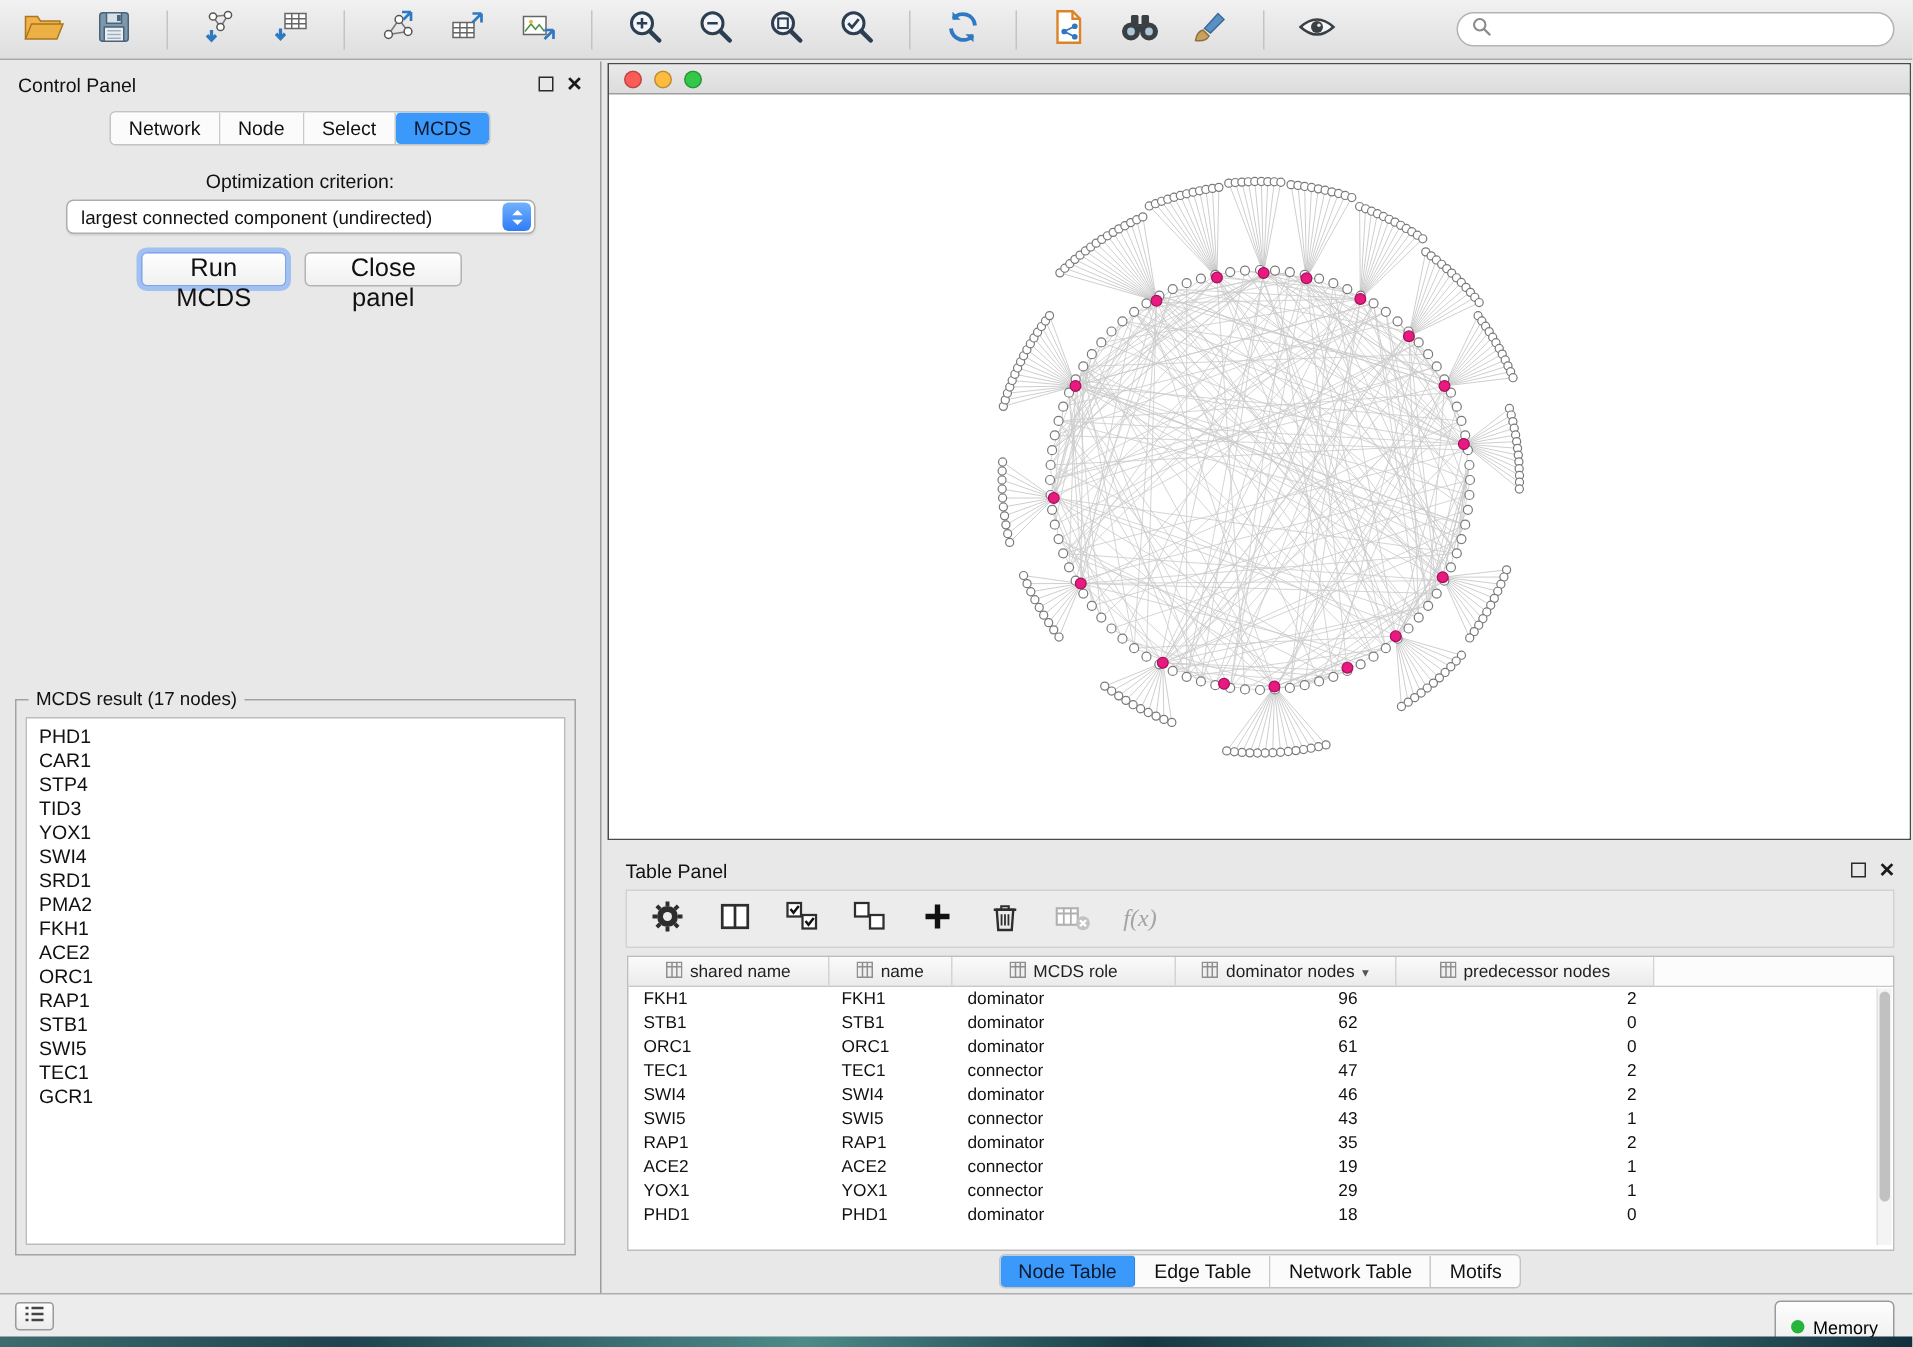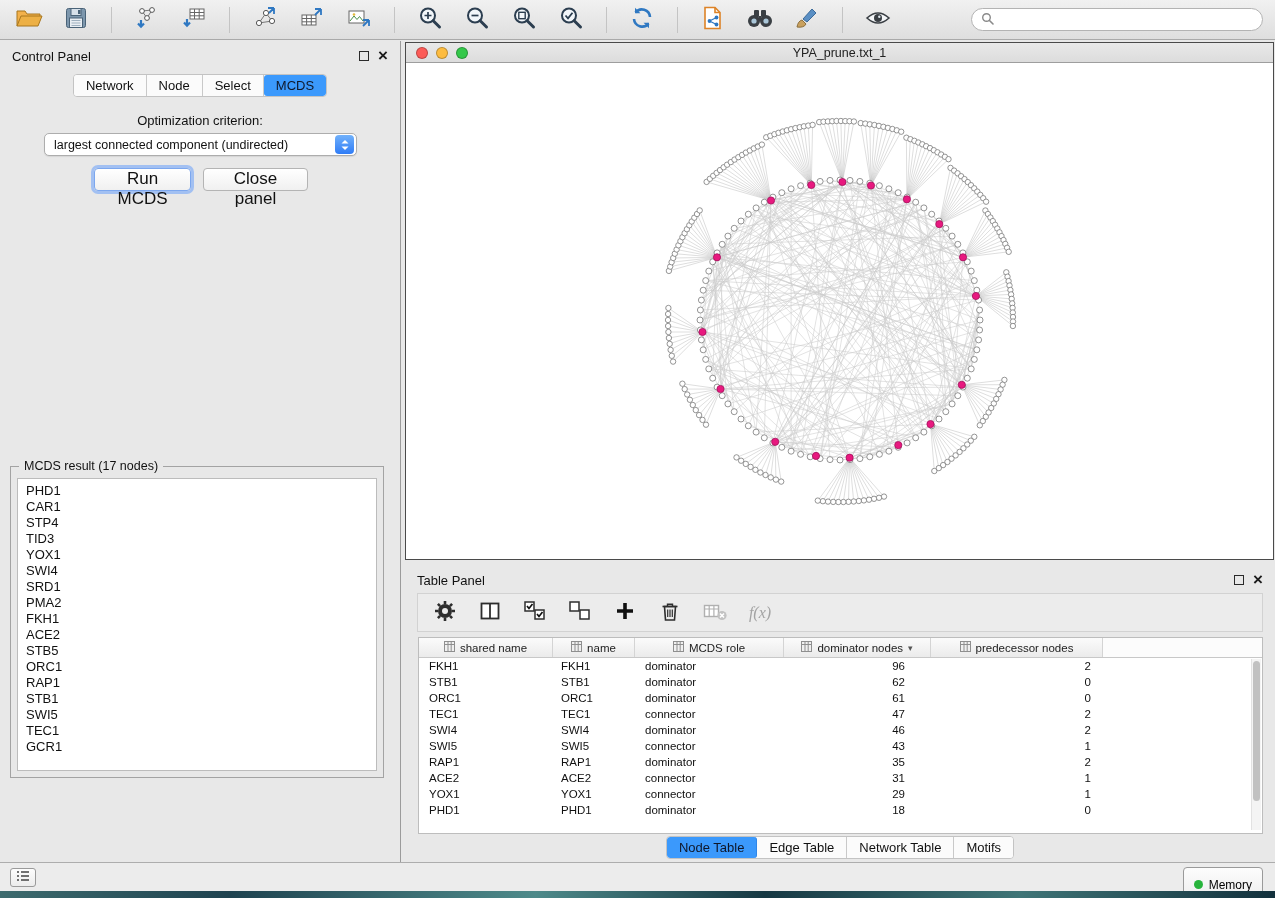--- a/index.html
+++ b/index.html
@@ -31,21 +31,21 @@
   #opt-label{position:absolute;left:0;top:72px;width:100%;text-align:center;font-size:13px}
   #criterion-select{position:absolute;left:44px;top:92px;width:313px;height:23px;background:#fff;
     border:1px solid #adadad;border-radius:5px;display:flex;align-items:center;padding-left:9px;font-size:12.5px;
     box-shadow:0 1px 1px rgba(0,0,0,.08)}
   #criterion-stepper{margin-left:auto;margin-right:2px;width:19px;height:19px;border-radius:4px;
     background:linear-gradient(#71b1fb,#2f7cf6);display:flex;align-items:center;justify-content:center}
   .mac-btn{position:absolute;height:23px;background:linear-gradient(#ffffff,#f0f0f0);border:1px solid #b4b4b4;
     border-radius:4px;font-size:17px;padding:0 12px;color:#111}
   #run-btn{left:94px;top:127px;width:97px;border-color:#7ca7ee;box-shadow:0 0 0 3px rgba(77,144,254,.45)}
   #closepanel-btn{left:203px;top:127px;width:105px}
-  #mcds-group{position:absolute;left:10px;top:425px;width:374px;height:312px;border:1px solid #a3a3a3}
+  #mcds-group{position:absolute;left:10px;top:425px;width:374px;height:371px;border:1px solid #a3a3a3}
   #mcds-legend{position:absolute;top:-8px;left:8px;background:#e8e8e8;padding:0 5px;font-size:12.5px}
   #mcds-list{position:absolute;left:6px;top:11px;right:6px;bottom:6px;background:#fff;border:1px solid #bcbcbc;
     overflow:hidden;padding:4px 0 0 0}
   .mcds-item{font-size:13px;line-height:16px;padding:0 8px}
 
   
   #network-window{position:absolute;left:405px;top:42px;width:869px;height:518px;background:#fff;border:1px solid #4a4a4a}
   #nw-titlebar{height:20px;background:linear-gradient(#e9e9e9,#dcdcdc);border-bottom:1px solid #9e9e9e;position:relative;
     display:flex;align-items:center}
   #traffic-lights{position:absolute;left:10px;top:4px;display:flex;gap:8px}
@@ -263,39 +263,37 @@
         <div class="mcds-item">PHD1</div>
         <div class="mcds-item">CAR1</div>
         <div class="mcds-item">STP4</div>
         <div class="mcds-item">TID3</div>
         <div class="mcds-item">YOX1</div>
         <div class="mcds-item">SWI4</div>
         <div class="mcds-item">SRD1</div>
         <div class="mcds-item">PMA2</div>
         <div class="mcds-item">FKH1</div>
         <div class="mcds-item">ACE2</div>
-        <div class="mcds-item">STB5</div>
         <div class="mcds-item">ORC1</div>
         <div class="mcds-item">RAP1</div>
         <div class="mcds-item">STB1</div>
         <div class="mcds-item">SWI5</div>
         <div class="mcds-item">TEC1</div>
         <div class="mcds-item">GCR1</div>
       </div>
   </div>
 </div>
 
 <div id="network-window">
   <div id="nw-titlebar">
     <span id="traffic-lights">
         <span class="tl" style="background:#fc5b57"></span>
         <span class="tl" style="background:#fdbc40"></span>
         <span class="tl" style="background:#34c84a"></span>
       </span>
-    <span id="nw-title">YPA_prune.txt_1</span>
   </div>
   <div id="nw-canvas">
     <svg id="net-svg" width="867" height="495">
         <g stroke="#c2c2c2" stroke-width="0.55" opacity="0.85">
           <line x1="316.2" y1="180.3" x2="394.6" y2="390.3"></line>
           <line x1="297.2" y1="226.2" x2="572.6" y2="236.1"></line>
           <line x1="366.9" y1="133.1" x2="295.4" y2="236.1"></line>
           <line x1="525.7" y1="150.2" x2="551.8" y2="180.3"></line>
           <line x1="561.3" y1="314.2" x2="573.6" y2="246.0"></line>
           <line x1="473.4" y1="390.3" x2="482.9" y2="387.2"></line>
@@ -1193,21 +1191,21 @@
           <div class="td c0" style="width:134px">RAP1</div>
           <div class="td c1" style="width:82px">RAP1</div>
           <div class="td c2" style="width:149px">dominator</div>
           <div class="td c3" style="width:147px">35</div>
           <div class="td c4" style="width:172px">2</div>
         </div>
         <div class="tr">
           <div class="td c0" style="width:134px">ACE2</div>
           <div class="td c1" style="width:82px">ACE2</div>
           <div class="td c2" style="width:149px">connector</div>
-          <div class="td c3" style="width:147px">31</div>
+          <div class="td c3" style="width:147px">19</div>
           <div class="td c4" style="width:172px">1</div>
         </div>
         <div class="tr">
           <div class="td c0" style="width:134px">YOX1</div>
           <div class="td c1" style="width:82px">YOX1</div>
           <div class="td c2" style="width:149px">connector</div>
           <div class="td c3" style="width:147px">29</div>
           <div class="td c4" style="width:172px">1</div>
         </div>
         <div class="tr">

